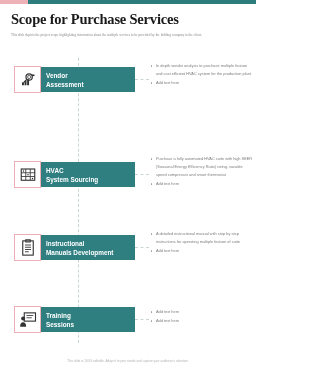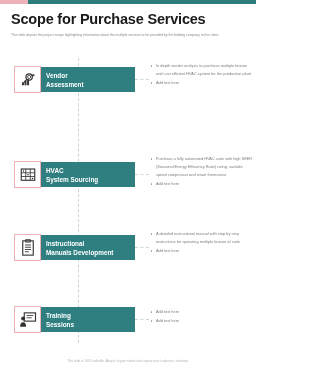--- a/index.html
+++ b/index.html
@@ -10,21 +10,21 @@
     overflow: hidden;
   }
   .slide { position: relative; width: 256px; height: 370px; background: #fff; }
 
   
   .topbar { position: absolute; top: 0; height: 4px; }
   .topbar-pink { left: 0; width: 28px; background: #eeb1b8; }
   .topbar-teal { left: 28px; right: 0; background: #2d7d7d; }
 
   
-  .header { position: absolute; left: 11px; top: 12px; right: 12px; }
+  .header { position: absolute; left: 11px; top: 12px; right: 12px; font-family: Liberation Serif, serif; }
   .title {
     font-size: 14.5px; font-weight: bold; color: #1a1a1a;
     letter-spacing: -0.2px; line-height: 1.1;
   }
   .subtitle {
     margin-top: 4px;
     font-size: 3.4px; color: #8a8a8a; line-height: 1.85;
     max-width: 218px;
   }
 

